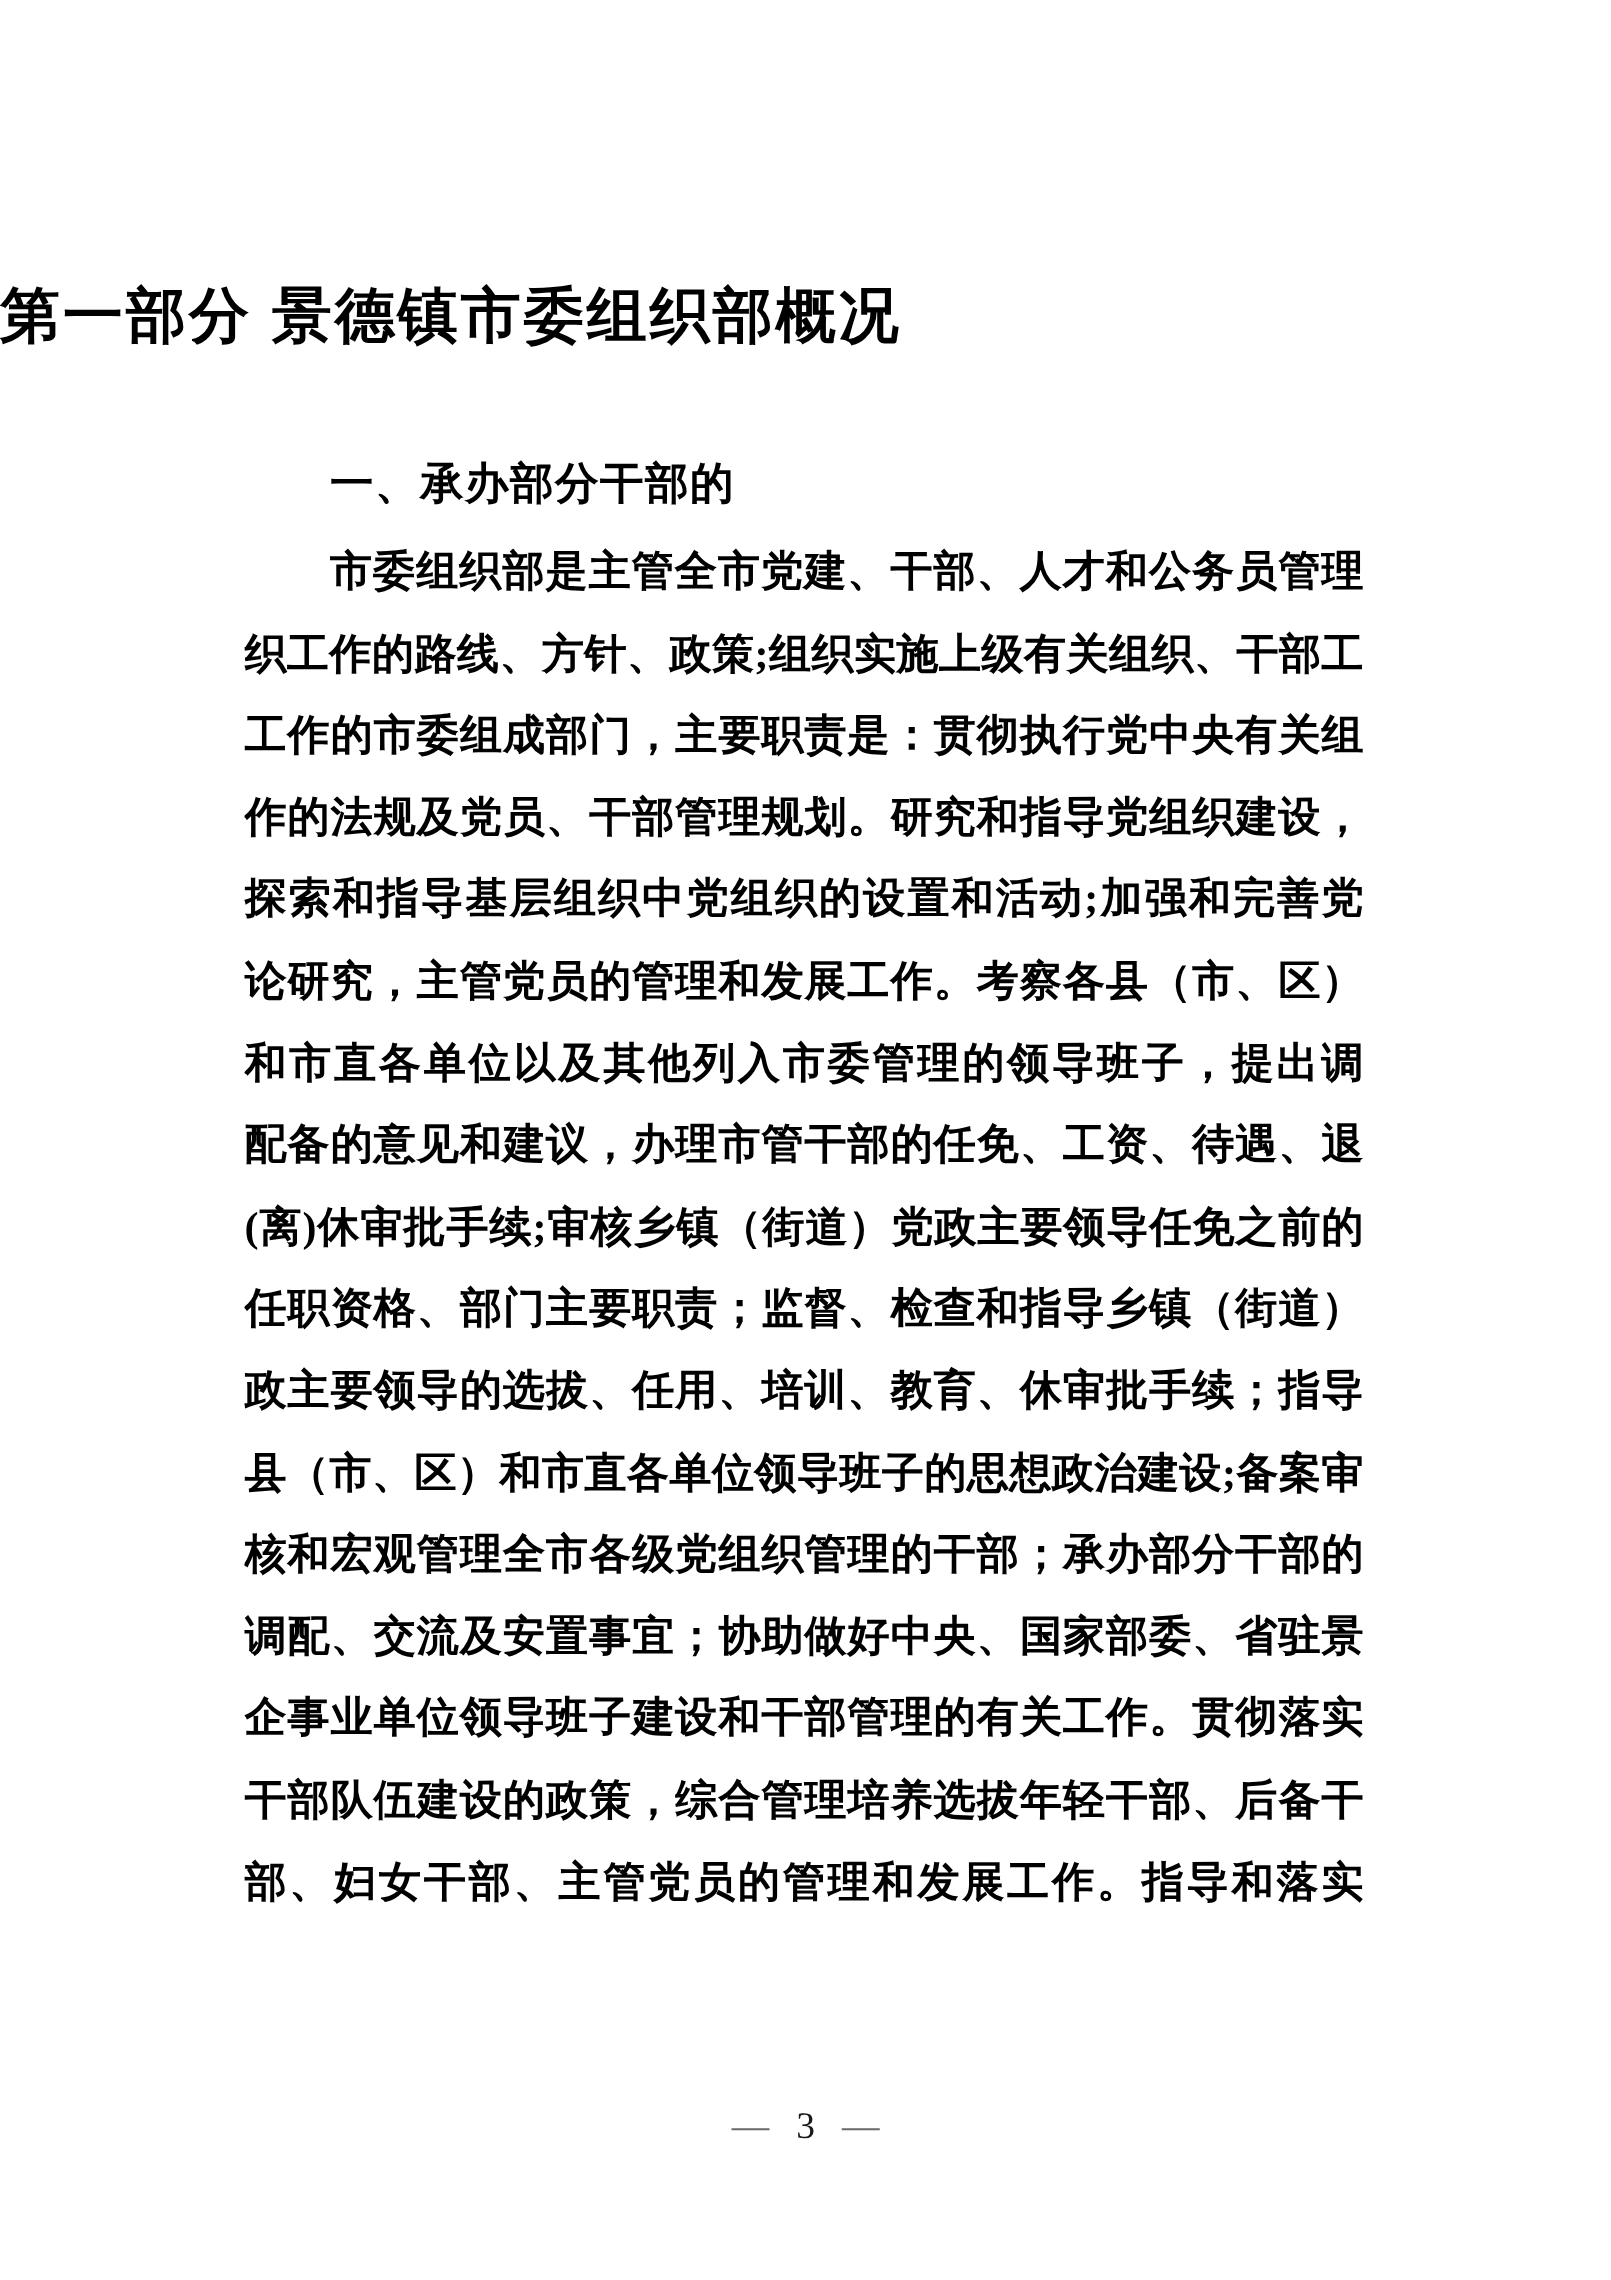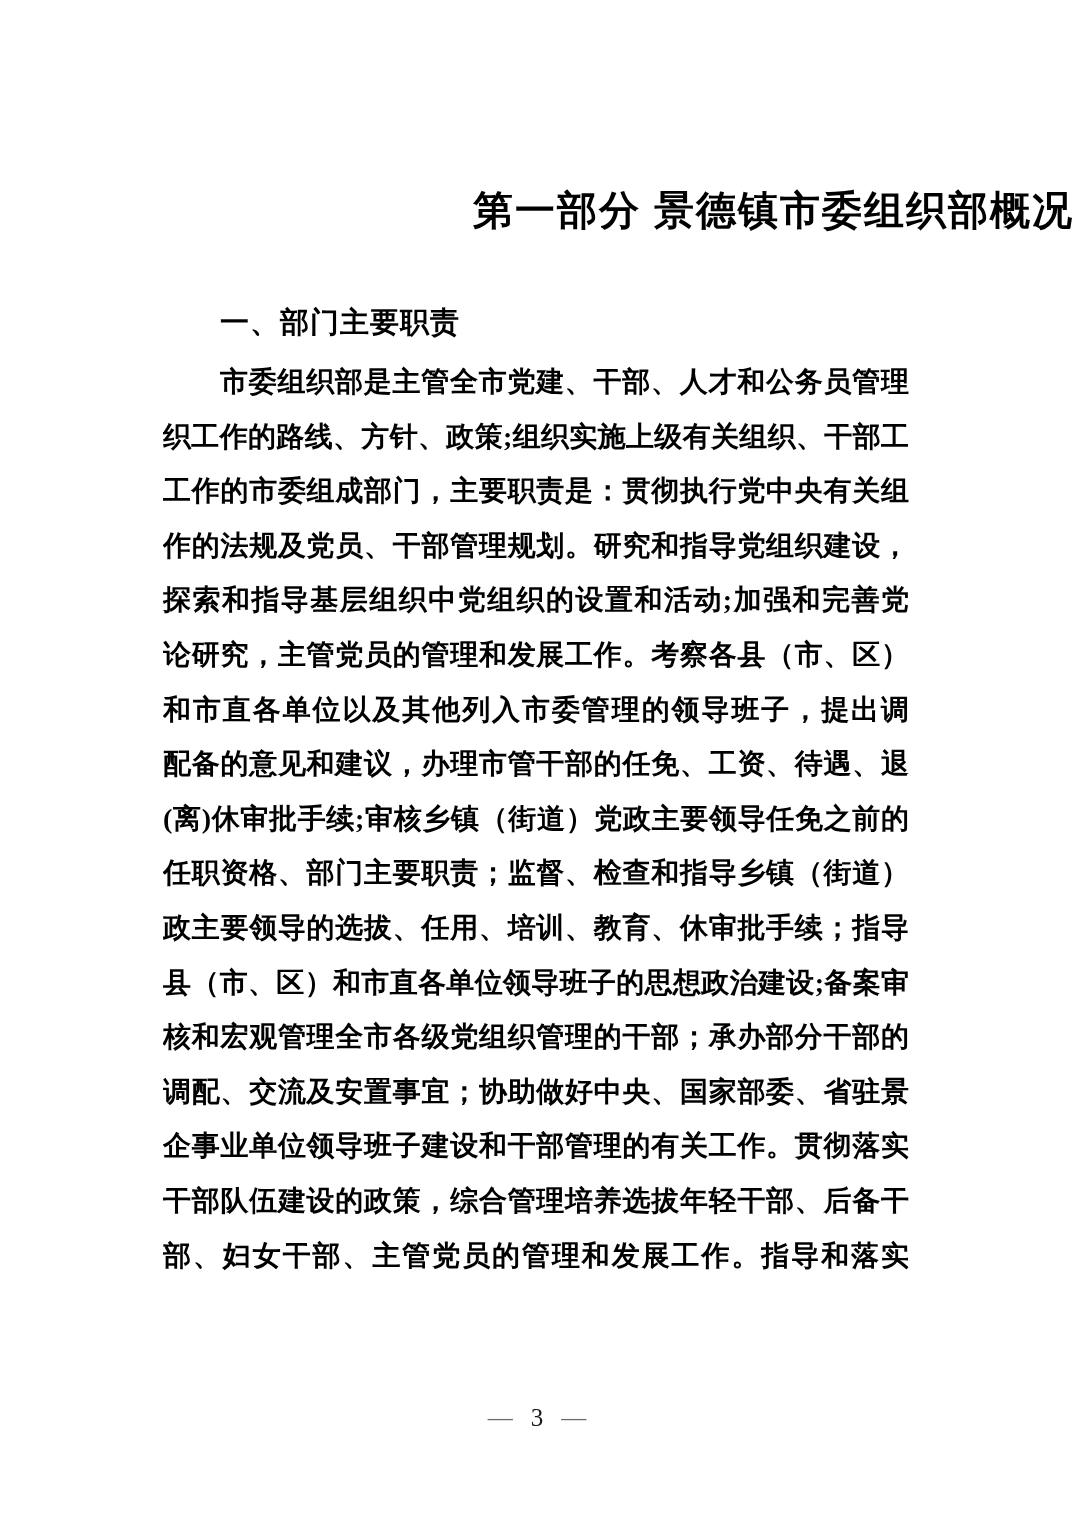--- a/index.html
+++ b/index.html
@@ -15,21 +15,21 @@
     overflow: hidden;
     font-family: "Liberation Serif", "DejaVu Serif", serif;
     color: #000000;
   }
   .doc-title {
     position: absolute;
     top: 183px;
     left: 0;
     width: 100%;
     margin: 0;
-    text-align: right;
+    text-align: left;
     font-family: "Liberation Sans", "DejaVu Sans", sans-serif;
     font-weight: bold;
     font-size: 40px;
     letter-spacing: 2px;
     color: #000000;
     white-space: nowrap;
   }
   .section-heading {
     position: absolute;
     top: 303px;
@@ -82,21 +82,21 @@
     color: #1a1a1a;
   }
 </style>
 </head>
 <body>
 
 <div class="page">
 
   <h1 class="doc-title">第一部分 景德镇市委组织部概况</h1>
 
-  <h2 class="section-heading">一、部门主要职责</h2>
+  <h2 class="section-heading">一、承办部分干部的</h2>
 
   <div class="paragraph">
       <div class="para-line first-line">市委组织部是主管全市党建、干部、人才和公务员管理</div>
       <div class="para-line">织工作的路线、方针、政策;组织实施上级有关组织、干部工</div>
       <div class="para-line">工作的市委组成部门，主要职责是：贯彻执行党中央有关组</div>
       <div class="para-line">作的法规及党员、干部管理规划。研究和指导党组织建设，</div>
       <div class="para-line">探索和指导基层组织中党组织的设置和活动;加强和完善党</div>
       <div class="para-line">论研究，主管党员的管理和发展工作。考察各县（市、区）</div>
       <div class="para-line">和市直各单位以及其他列入市委管理的领导班子，提出调整、</div>
       <div class="para-line">配备的意见和建议，办理市管干部的任免、工资、待遇、退</div>

